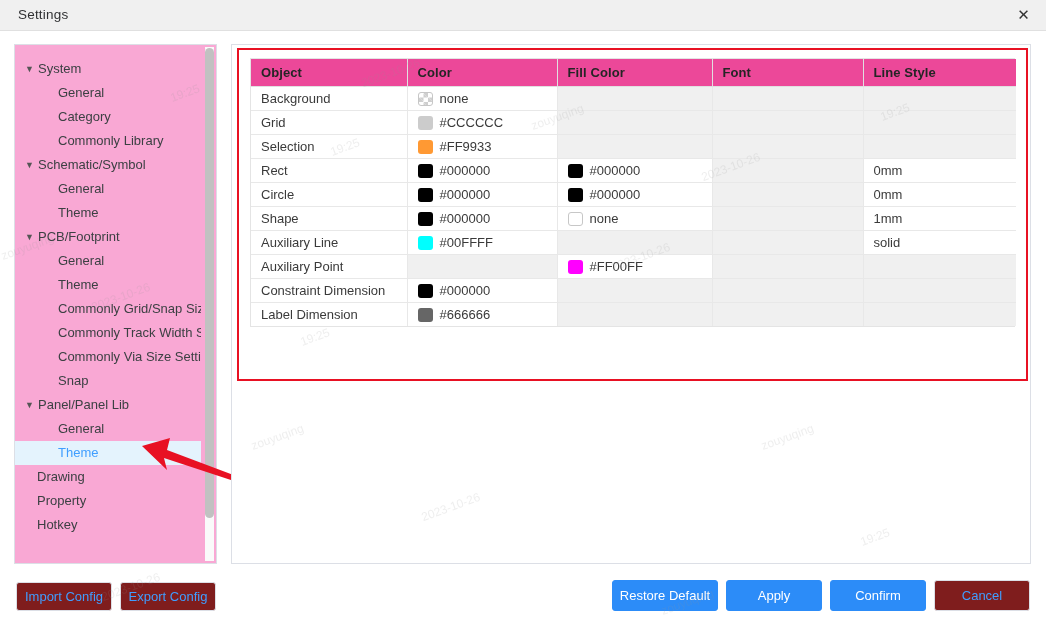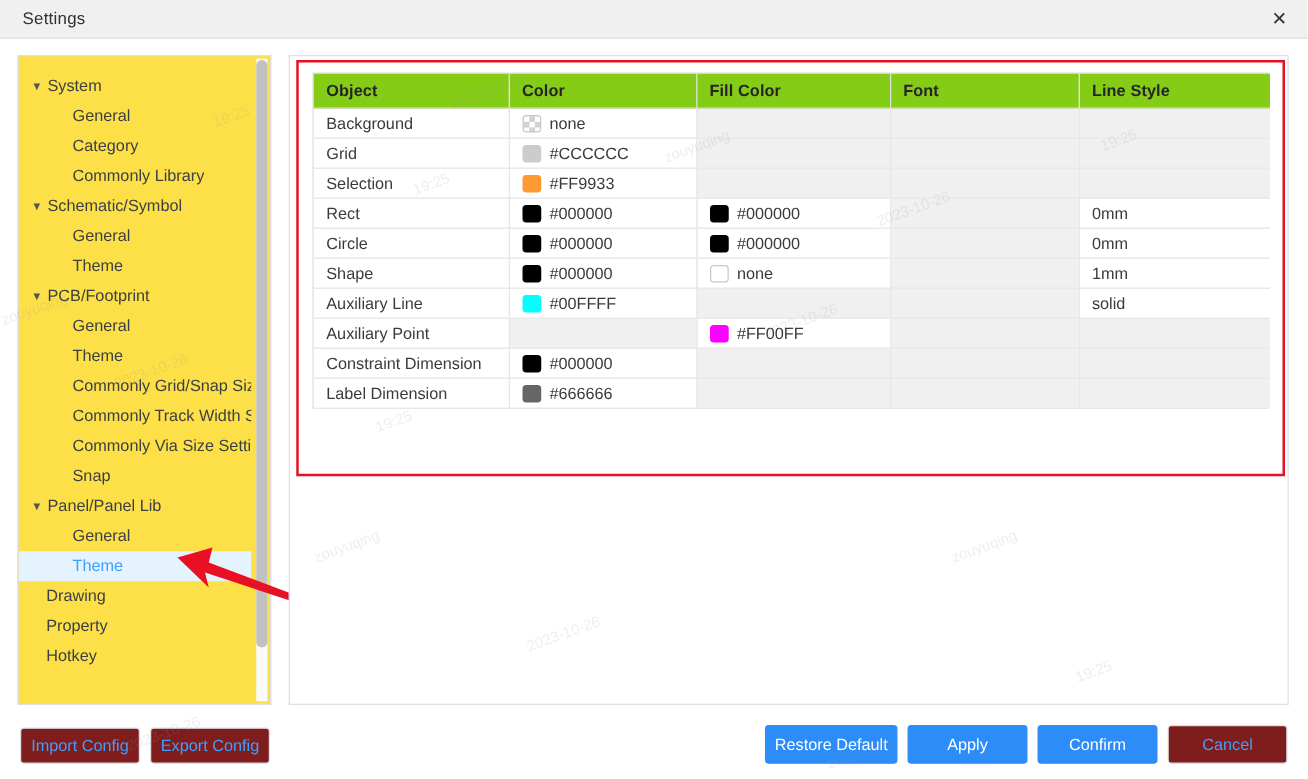--- a/index.html
+++ b/index.html
@@ -50,21 +50,21 @@
   }
 
   
   .sidebar {
     position: absolute;
     left: 14px;
     top: 44px;
     width: 203px;
     height: 520px;
     border: 1px solid #dcdfe6;
-    background: #fde047;
+    background: #f9a8d4;
     box-sizing: border-box;
     overflow: hidden;
   }
   .tree {
     position: absolute;
     left: 0; top: 0;
     width: 186px;
     padding-top: 12px;
   }
   .tree-node {
@@ -163,21 +163,21 @@
     table-layout: fixed;
     font-size: 13px;
   }
   table.theme-table col.c-object { width: 156px; }
   table.theme-table col.c-color  { width: 150px; }
   table.theme-table col.c-fill   { width: 155px; }
   table.theme-table col.c-font   { width: 151px; }
   table.theme-table col.c-line   { width: 153px; }
 
   table.theme-table th {
-    background: #84cc16;
+    background: #ec4899;
     color: #252525;
     font-weight: bold;
     text-align: left;
     padding: 0 0 0 10px;
     height: 27px;
     border-right: 1px solid #e0e0e0;
     border-bottom: 1px solid #e0e0e0;
     font-size: 13px;
     letter-spacing: .1px;
   }

